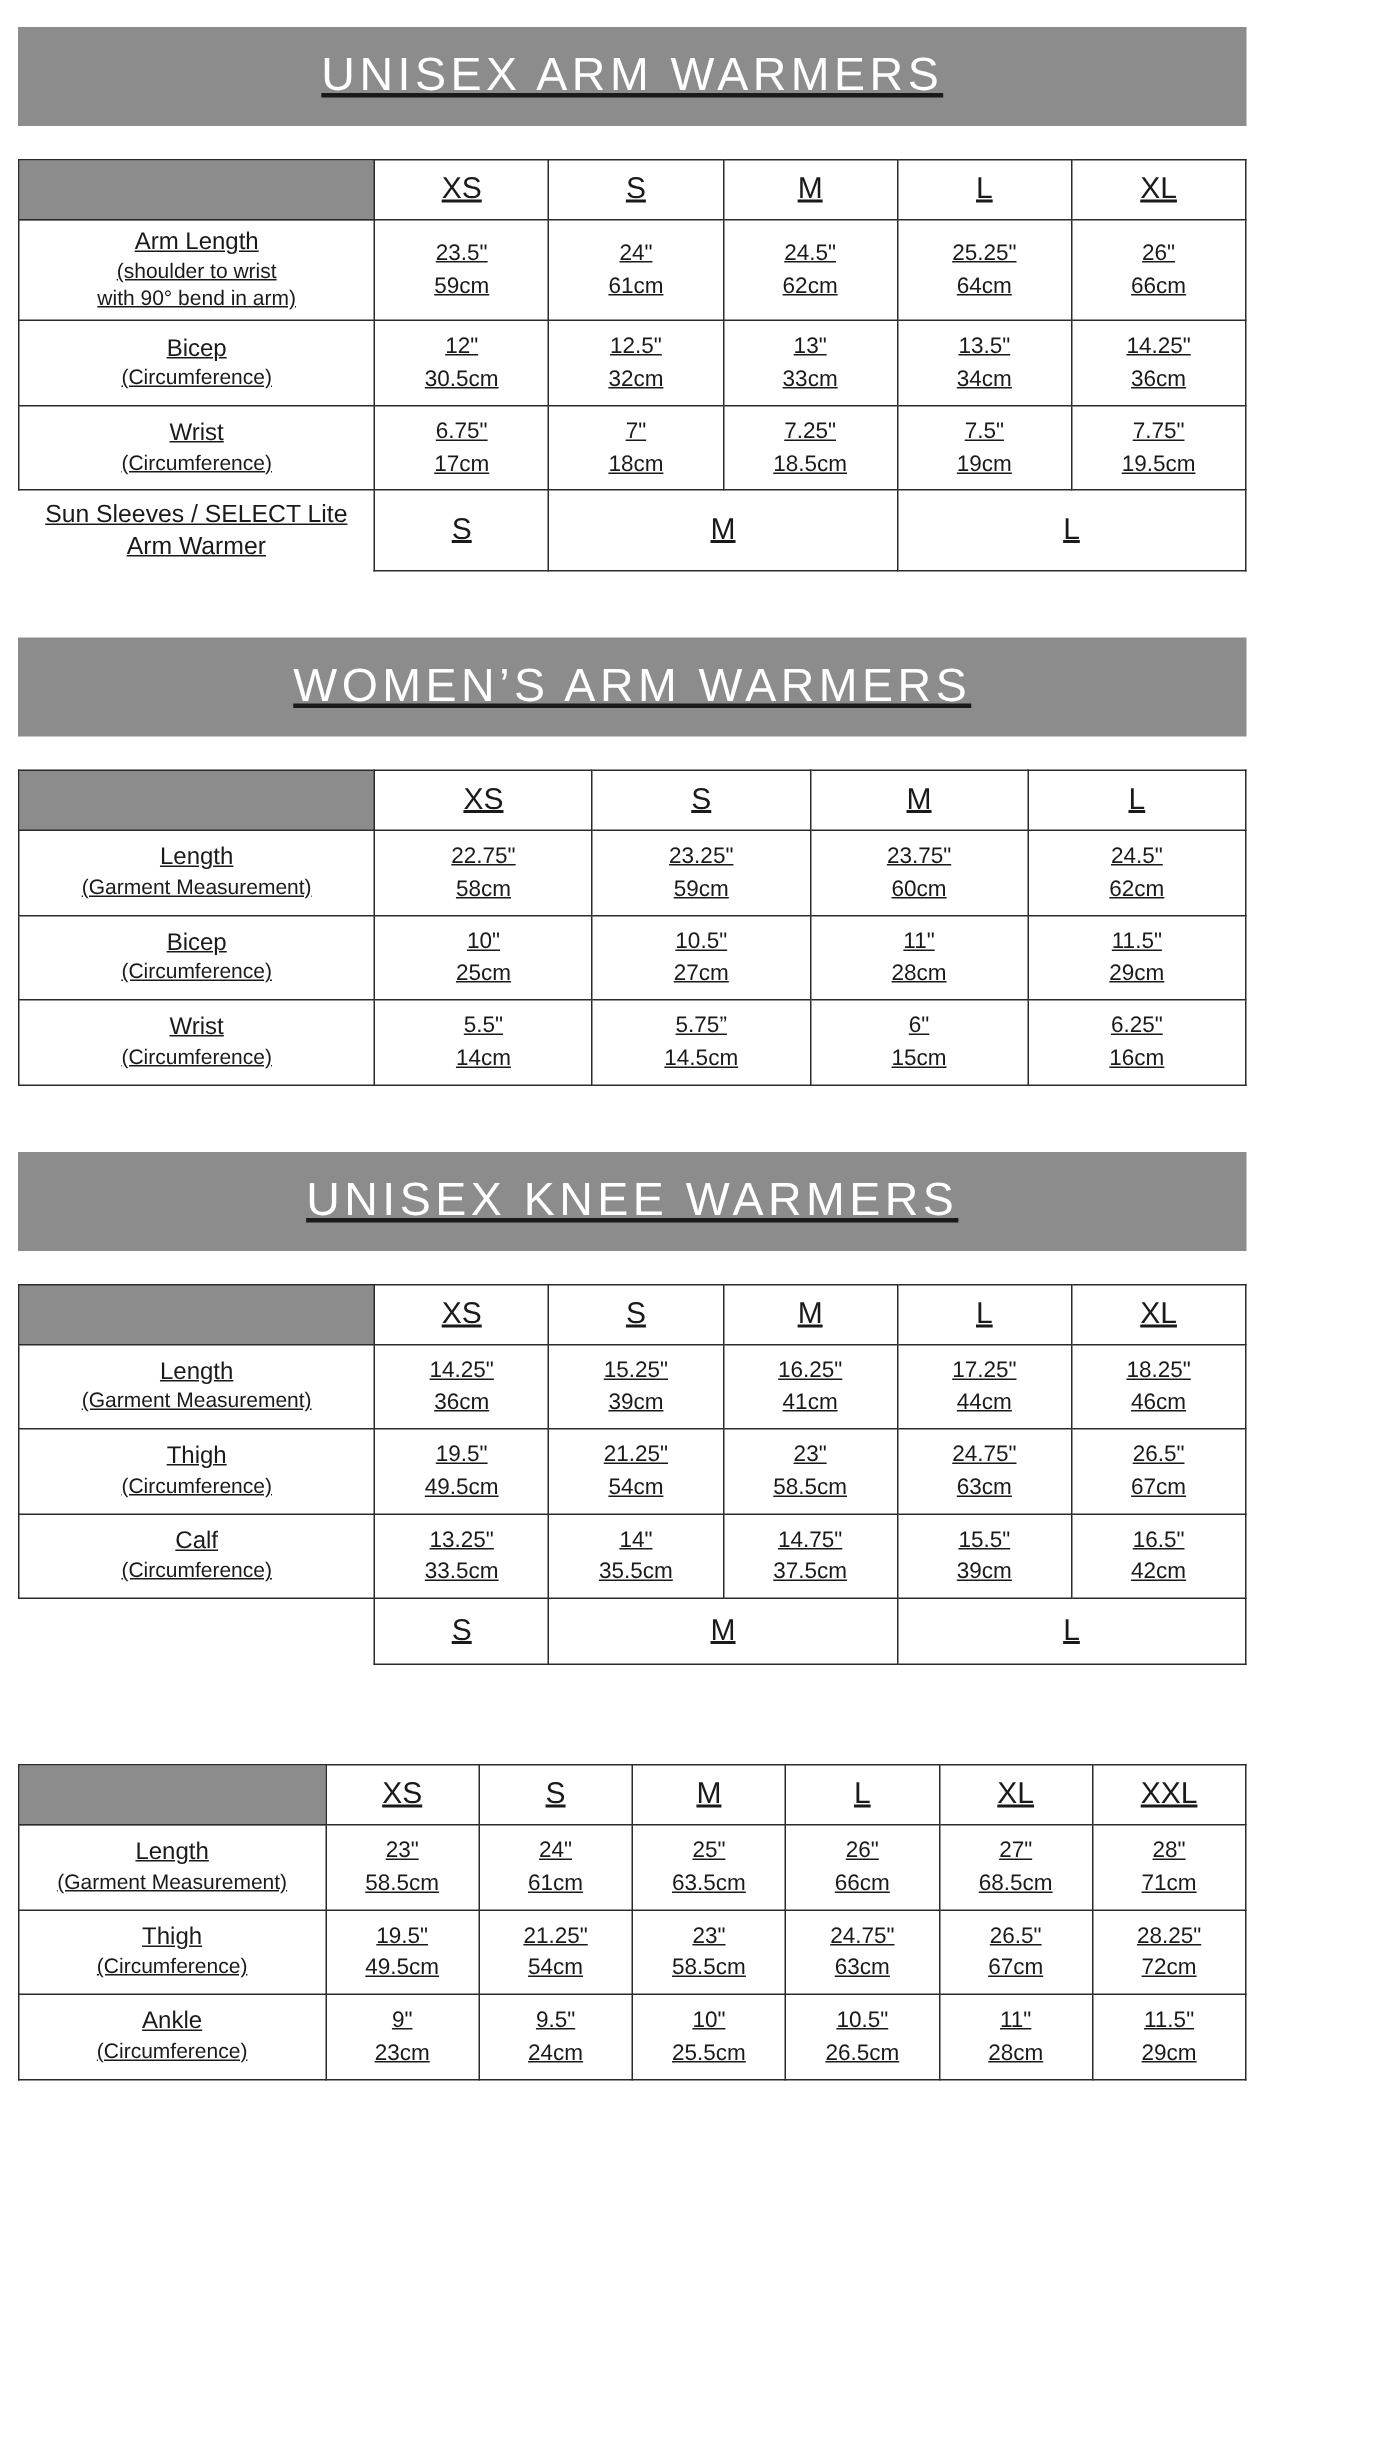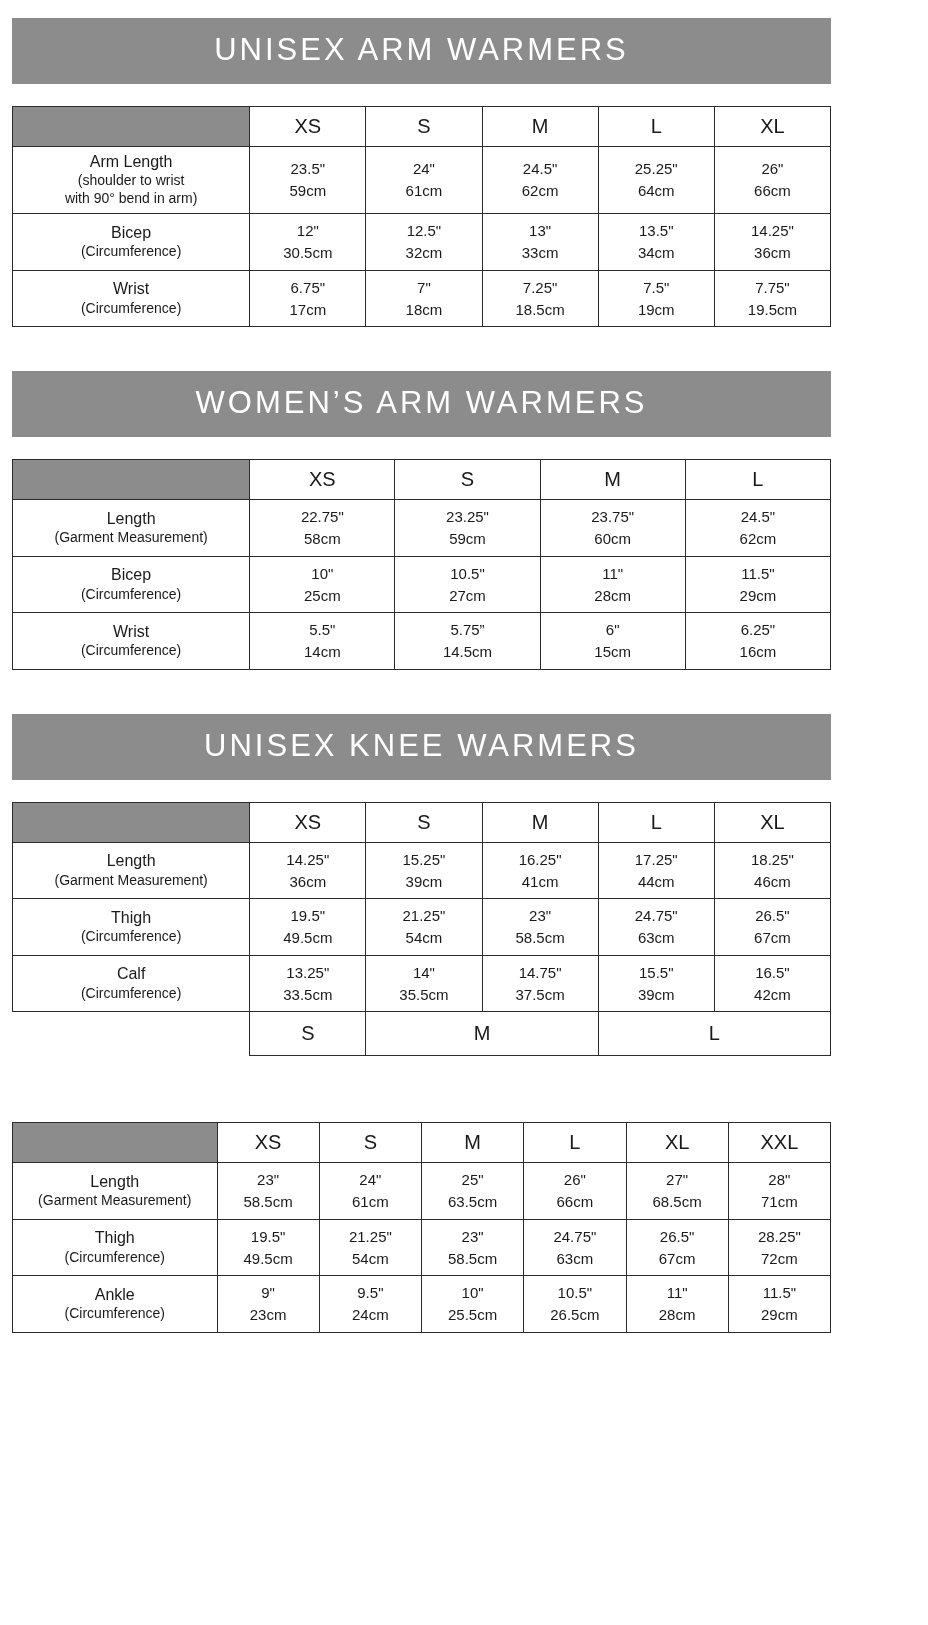--- a/index.html
+++ b/index.html
@@ -10,20 +10,21 @@
   body {
     width: 928px;
     font-family: "Liberation Sans", sans-serif;
     color: #1a1a1a;
     -webkit-font-smoothing: antialiased;
   }
   .page {
     width: 843px;
     box-sizing: border-box;
     padding: 0 0 0 0;
+    text-decoration: underline;
   }
   .section {
     margin: 0 0 0 0;
   }
   .section-banner {
     background: #8c8c8c;
     color: #ffffff;
     text-align: center;
     font-size: 31px;
     letter-spacing: 3px;
@@ -188,20 +189,26 @@
                   <span class="cm">18.5cm</span>
                 </td>
                 <td class="meas">
                   <span class="in">7.5"</span>
                   <span class="cm">19cm</span>
                 </td>
                 <td class="meas">
                   <span class="in">7.75"</span>
                   <span class="cm">19.5cm</span>
                 </td>
+              </tr>
+              <tr>
+                <td class="alt-label">Sun Sleeves / SELECT Lite<br>Arm Warmer</td>
+                <td class="alt-size" colspan="1">S</td>
+                <td class="alt-size" colspan="2">M</td>
+                <td class="alt-size" colspan="2">L</td>
               </tr>
             </tbody>
           </table>
         </div>
         <div class="gap-lg"></div>
       </div>
       <div class="section">
         <div class="section-banner">WOMEN’S ARM WARMERS</div>
         <div class="table-wrap">
           <table class="sizing">

